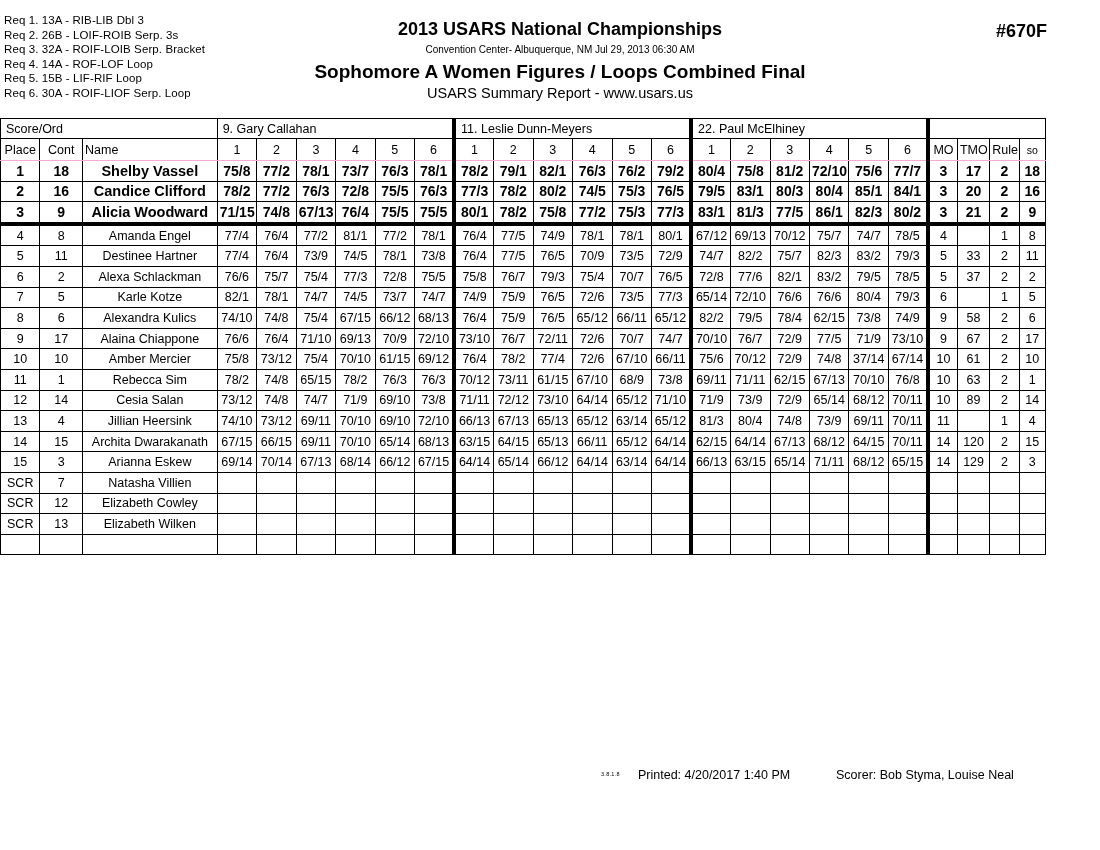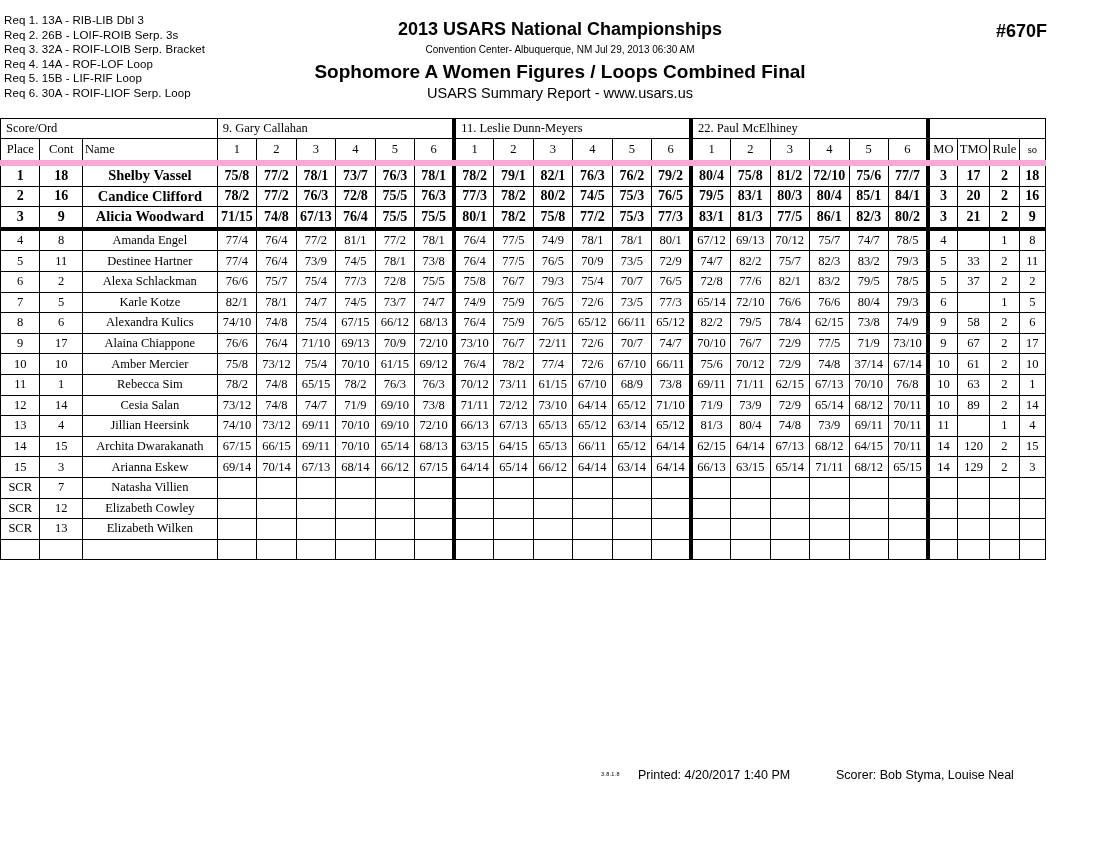--- a/index.html
+++ b/index.html
@@ -72,21 +72,20 @@
   #sheet {
     position: absolute;
     left: 0; top: 118px;
     width: 1046px;
   }
   table.grid {
     border-collapse: collapse;
     table-layout: fixed;
     width: 1046px;
     font-size: 12.5px;
-    font-family: Liberation Serif, serif;
   }
   table.grid td, table.grid th {
     border: 1px solid #000;
     padding: 0 2px;
     height: 20px;
     font-weight: normal;
     font-size: 12.5px;
     overflow: hidden;
     white-space: nowrap;
     vertical-align: middle;
@@ -124,21 +123,21 @@
   }
   td.scoreord {
     border: 1px solid #fff;
     border-right: none;
     text-align: left;
     padding-left: 4px;
   }
   tr.hdr-cols td { text-align: center; height: 21px; }
   tr.hdr-cols td.left { text-align: left; }
   tr.hdr-cols td.so-h { font-size: 10.5px; }
-  tr.hdr-cols td { border-bottom: 6px solid #f9a8d4; }
+  tr.hdr-cols td { border-bottom: 1px solid #f9a8d4; }
 
   tr.data td { height: 19.6px; }
 
   
   tr.blank td { height: 19.6px; }
 
   
   #footer {
     position: absolute;
     left: 0; top: 768px;

